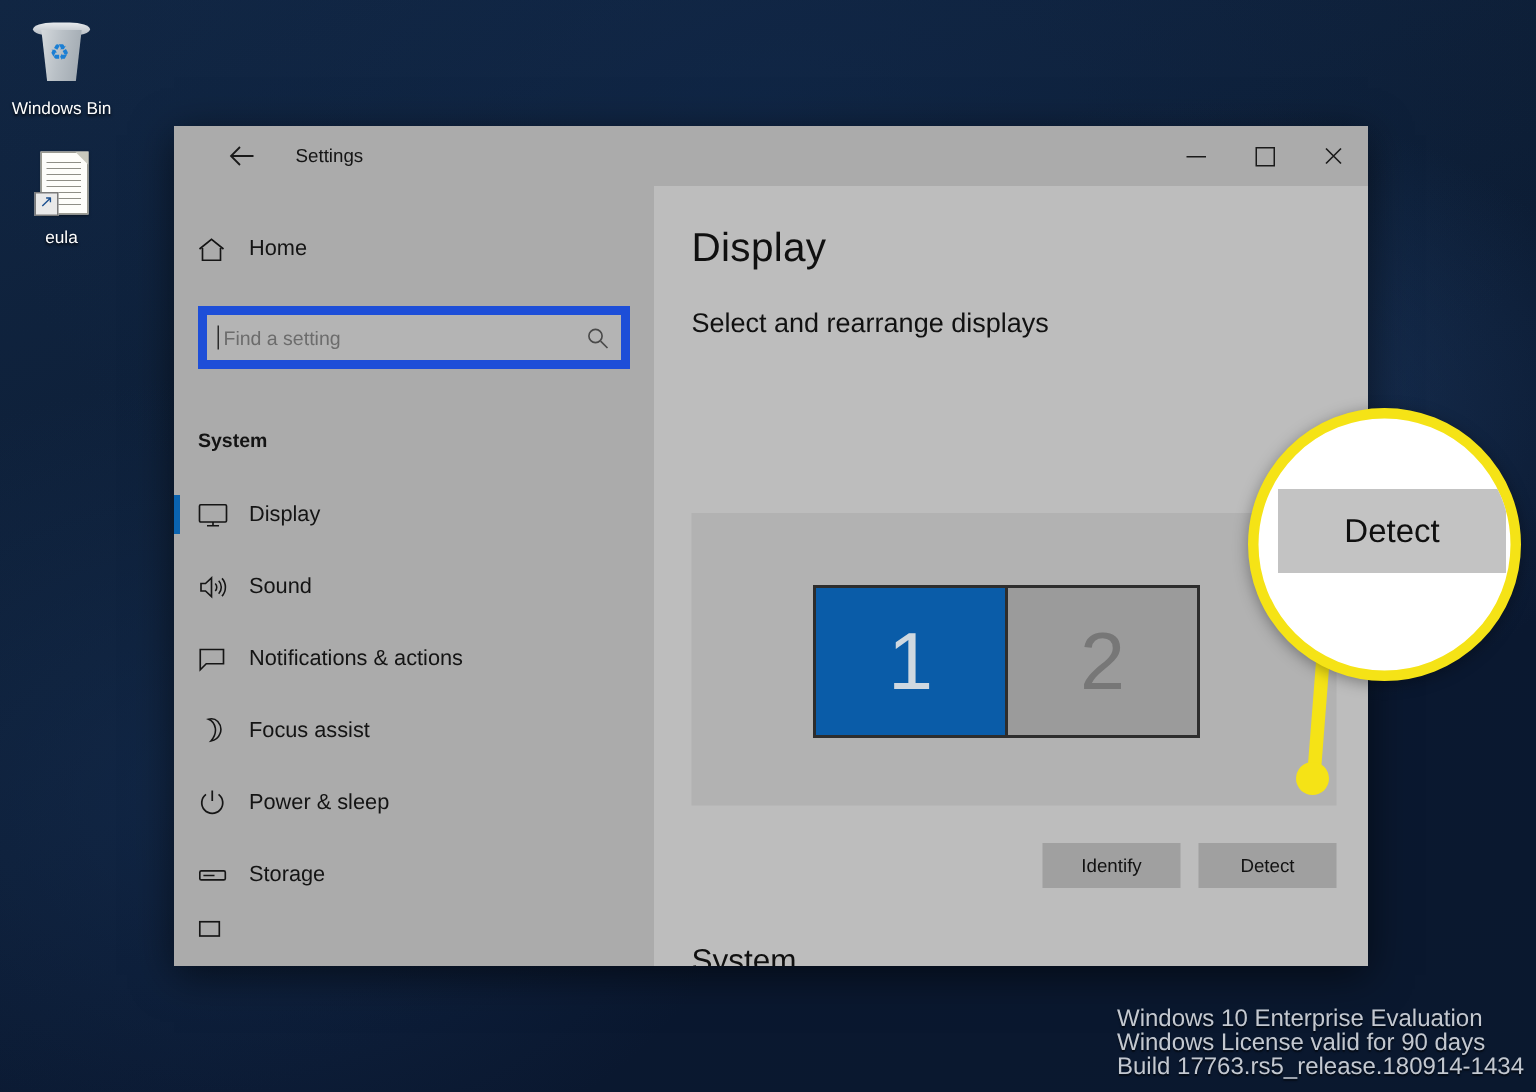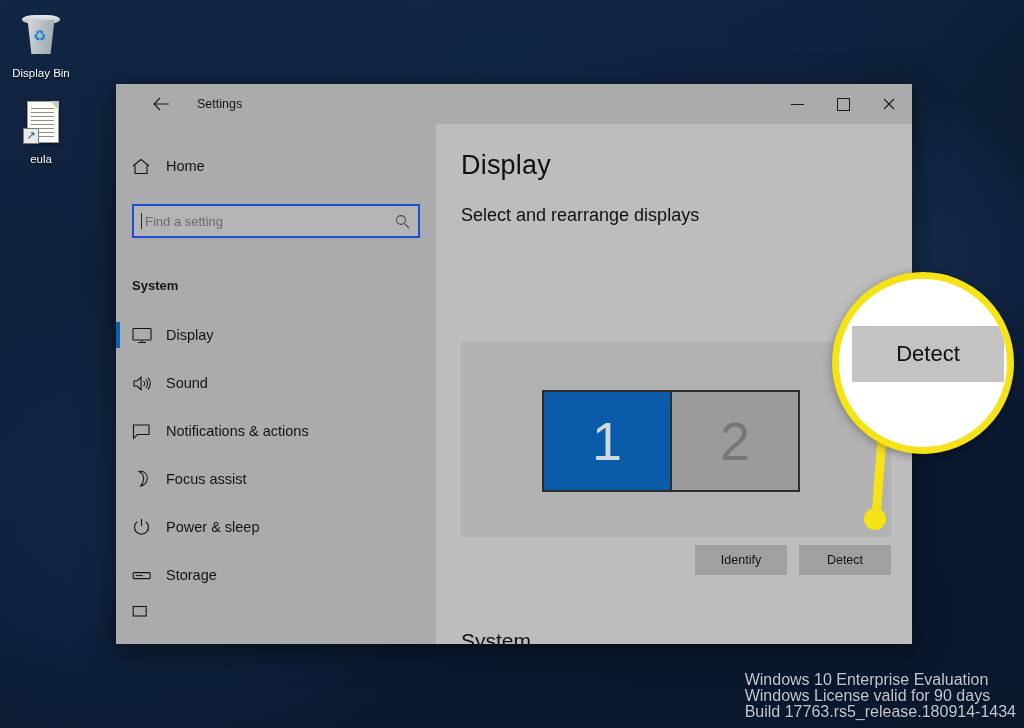--- a/index.html
+++ b/index.html
@@ -176,21 +176,21 @@
     padding-left: 16px;
   }
   #home-row .nav-ico { width: 34px; color: #151515; font-size: 16px; display:flex; align-items:center;}
   #home-row .nav-lbl { font-size: 14.5px; color: #141414; }
 
   #search-wrap {
     position: relative;
     margin: 18px 16px 0 16px;
     height: 30px;
     background: #b4b4b4;
-    border: 2px solid #1d4ed8;
+    border: 6px solid #1d4ed8;
     display: flex;
     align-items: center;
   }
   #search-caret {
     width: 1px; height: 16px; background: #2b2b2b; margin-left: 7px;
   }
   #search-placeholder {
     font-size: 13px;
     color: #6c6c6c;
     margin-left: 3px;
@@ -292,21 +292,21 @@
   }
   #monitor-2 {
     left: 209px;
     width: 126px;
     background: #9b9b9b;
     color: #777777;
   }
 
   #display-actions {
     position: absolute;
-    left: 25px; top: 421px;
+    left: 25px; top: 438px;
     width: 430px;
     display: flex;
     justify-content: flex-end;
     gap: 12px;
   }
   .action-btn {
     height: 30px;
     min-width: 92px;
     padding: 0 16px;
     background: #a0a0a0;
@@ -383,21 +383,21 @@
 <body>
 
 <div id="screen">
 
   <div class="desktop-icon" id="icon-recycle">
     <span class="glyph">
       <span class="bin-lid"></span>
       <span class="bin-body"></span>
       <span class="bin-recycle-mark">♻</span>
     </span>
-    <span class="label">Display Bin</span>
+    <span class="label">Windows Bin</span>
   </div>
 
   <div class="desktop-icon" id="icon-eula">
     <span class="glyph">
       <span class="doc-page">
         <span class="doc-fold"></span>
         <span class="doc-lines"></span>
       </span>
       <span class="doc-shortcut">↗</span>
     </span>

